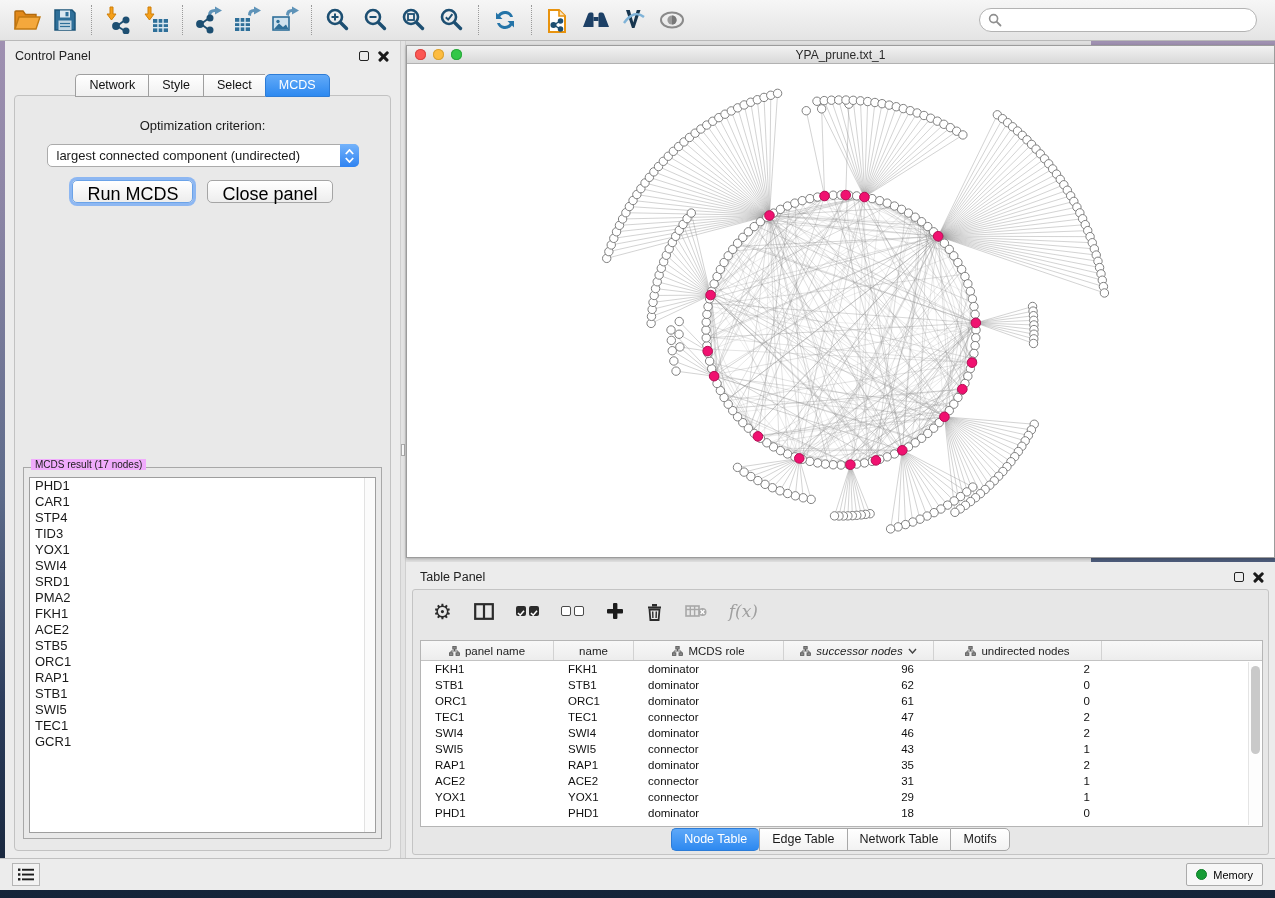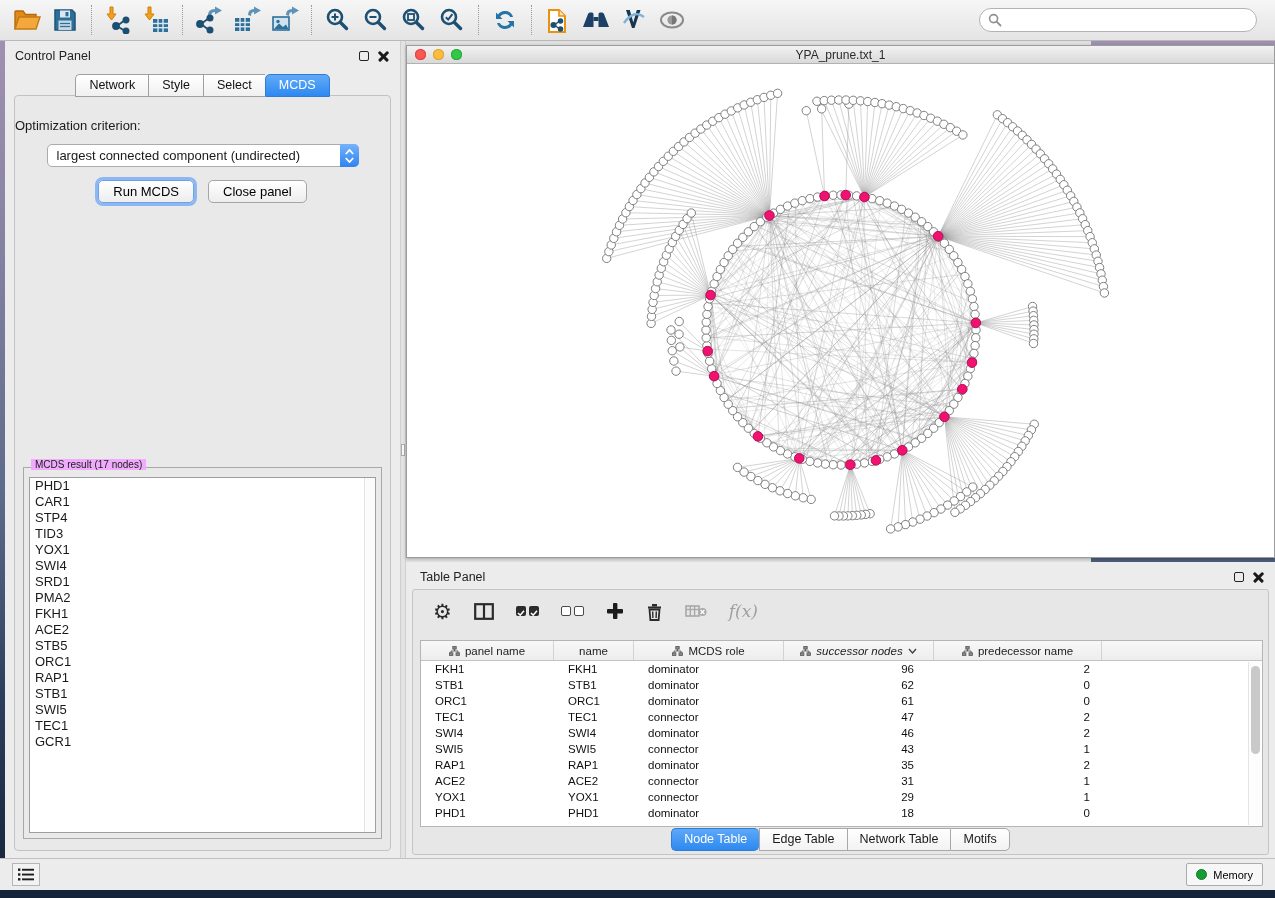--- a/index.html
+++ b/index.html
@@ -39,29 +39,29 @@
 
   .cp-tabs { position:absolute; left:0; top:33px; width:100%; display:flex; justify-content:center; z-index:3; }
   .tab { font-size:12.5px; padding:3px 13px 4px 13px; background:linear-gradient(#ffffff,#f0f0f0);
     border:1px solid #9f9f9f; border-right:none; cursor:pointer; color:#111; }
   .tab:first-child { border-radius:5px 0 0 0; }
   .tab:last-child { border-right:1px solid #9f9f9f; border-radius:0 5px 0 0; }
   .tab.active { background:linear-gradient(#62aaf8,#2d89f0); color:#fff; border-color:#2d7cd6; border-radius:5px 5px 0 0; }
 
   .cp-content { position:absolute; left:9px; top:54px; width:377px; height:756px;
     background:#e9e9e9; border:1px solid #c2c2c2; border-radius:4px; }
-  .opt-label { font-size:13px; margin-top:22px; }
+  .opt-label { text-align:center; font-size:13px; margin-top:22px; }
   .selectbox { position:relative; margin:11px auto 0 auto; width:312px; height:23px; background:#fff;
     border:1px solid #ababab; border-radius:5px; display:flex; align-items:center; cursor:pointer; }
   .selectbox .sel-text { font-size:13px; padding-left:9px; flex:1; white-space:nowrap; overflow:hidden; }
   .stepper { width:19px; height:23px; margin-right:-1px; border-radius:0 5px 5px 0;
     background:linear-gradient(#74b3fb,#2f83f1); display:flex; flex-direction:column;
     align-items:center; justify-content:center; gap:2px; }
   .btn-row { display:flex; justify-content:center; gap:14px; margin-top:13px; }
-  .pbtn { font-size:13px; font-family:"Liberation Sans",sans-serif; padding:3px 14px; height:23px;
+  .pbtn { font-size:18px; font-family:"Liberation Sans",sans-serif; padding:3px 14px; height:23px;
     background:linear-gradient(#ffffff,#ededed); border:1px solid #a5a5a5; border-radius:5px; cursor:pointer; }
   .pbtn.focused { box-shadow:0 0 0 3px rgba(92,156,247,.65); border-color:#6ba3e8; }
 
   .groupbox { position:absolute; left:8px; top:371px; width:359px; height:372px; border:1px solid #a8a8a8; }
   .legend { position:absolute; top:-9px; left:7px; background:#f0abfc; padding:0 4px; font-size:10px; }
   .listbox { position:absolute; left:5px; top:9px; right:5px; bottom:5px; background:#fff;
     border:1px solid #9e9e9e; overflow:hidden; font-size:13px; }
   .listbox .item { line-height:16px; padding-left:5px; }
   .list-scroll { position:absolute; right:0; top:0; bottom:0; width:11px; background:#fbfbfb; border-left:1px solid #e2e2e2; }
 
@@ -1253,21 +1253,21 @@
                   <path d="M1 1 L4.5 5 L8 1" fill="none" stroke="#444" stroke-width="1.4"></path>
                 </svg>
               </div>
               <div class="th" style="width: 168px;">
                 <svg width="11" height="10" viewBox="0 0 11 10">
                   <rect x="3.8" y="0.5" width="3.4" height="2.6" fill="#8a8a8a" stroke="#555" stroke-width="0.8"></rect>
                   <path d="M5.5 3 V5 M2 7 V5 H9 V7" fill="none" stroke="#555" stroke-width="0.9"></path>
                   <rect x="0.5" y="6.8" width="3.4" height="2.6" fill="#8a8a8a" stroke="#555" stroke-width="0.8"></rect>
                   <rect x="7" y="6.8" width="3.4" height="2.6" fill="#8a8a8a" stroke="#555" stroke-width="0.8"></rect>
                 </svg>
-                <span>predecessor name</span>
+                <span>undirected nodes</span>
               </div>
               <div class="th" style="flex: 1 1 0%; border-right: none;"></div>
             </div>
           <div class="tbody" id="tbl-body">
               <div class="tr">
                 <div class="td" style="width: 133px;">FKH1</div>
                 <div class="td" style="width: 80px;">FKH1</div>
                 <div class="td" style="width: 150px;">dominator</div>
                 <div class="td num" style="width: 150px; padding-right: 20px;">96</div>
                 <div class="td num" style="width: 168px; padding-right: 12px;">2</div>

